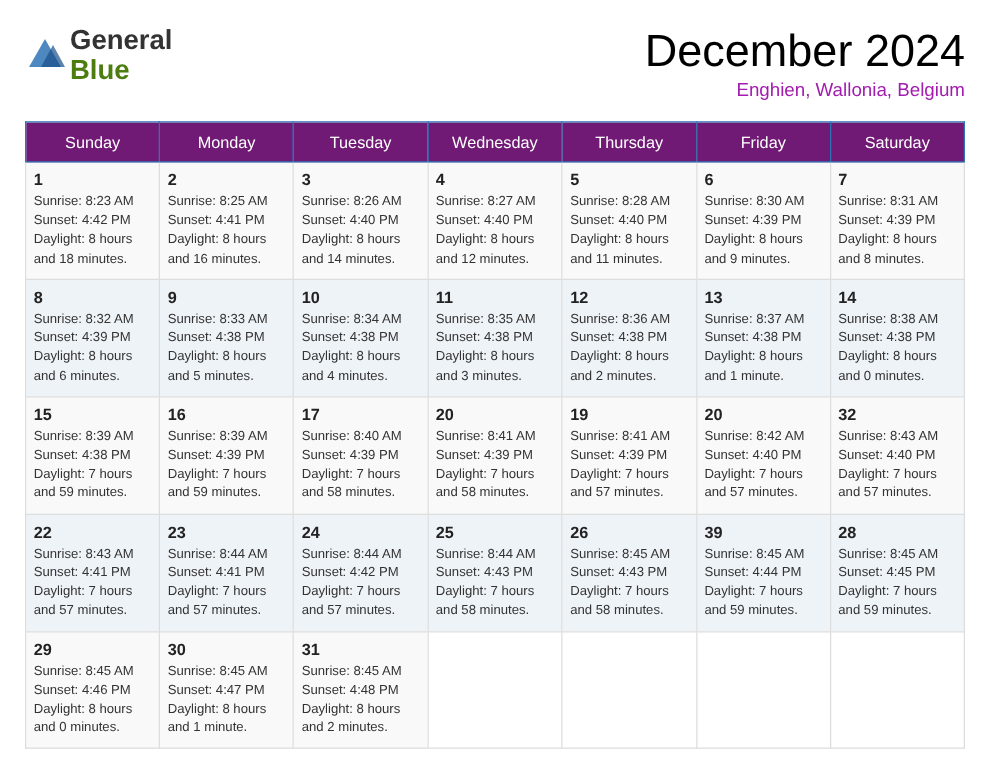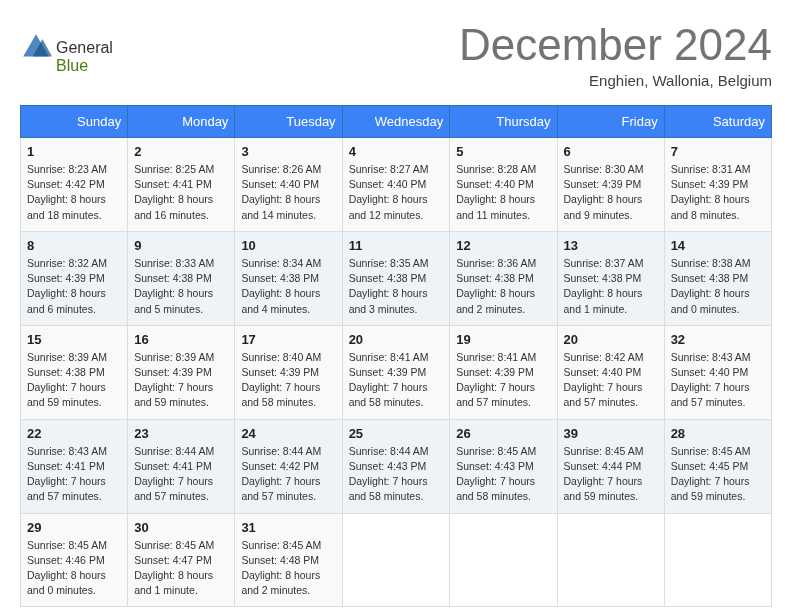--- a/index.html
+++ b/index.html
@@ -15,55 +15,54 @@
       justify-content: space-between;
       align-items: flex-start;
       margin-bottom: 16px;
     }
     .logo {
       display: flex;
       align-items: center;
       gap: 4px;
     }
     .logo-text {
-      font-size: 16px;
-      font-weight: normal;
+      font-size: 22px;
+      font-weight: bold;
       line-height: 1.1;
-      margin-top: 19px;
     }
     .logo-text span { display: block; }
     .logo-general { color: #333; }
     .logo-blue { color: #4d7c0f; }
     .logo-icon {
       width: 32px;
       height: 32px;
     }
     .title-area {
       text-align: right;
     }
     .month-title {
-      font-size: 44px;
+      font-size: 36px;
       font-weight: 300;
-      color: #737373;
+      color: #000000;
     }
     .subtitle {
       font-size: 15px;
-      color: #404040;
+      color: #a21caf;
       margin-top: 2px;
     }
     .calendar {
       width: 100%;
       border-collapse: collapse;
       font-size: 11px;
     }
     .calendar thead tr th {
-      background-color: #3b82f6;
+      background-color: #701a75;
       color: #fff;
       padding: 8px 6px;
-      text-align: right;
+      text-align: center;
       font-size: 13px;
       font-weight: normal;
       border: 1px solid #2e74b5;
     }
     .calendar tbody tr td {
       vertical-align: top;
       padding: 6px 6px 8px 6px;
       border: 1px solid #ddd;
       background: #fff;
       width: 108px;

